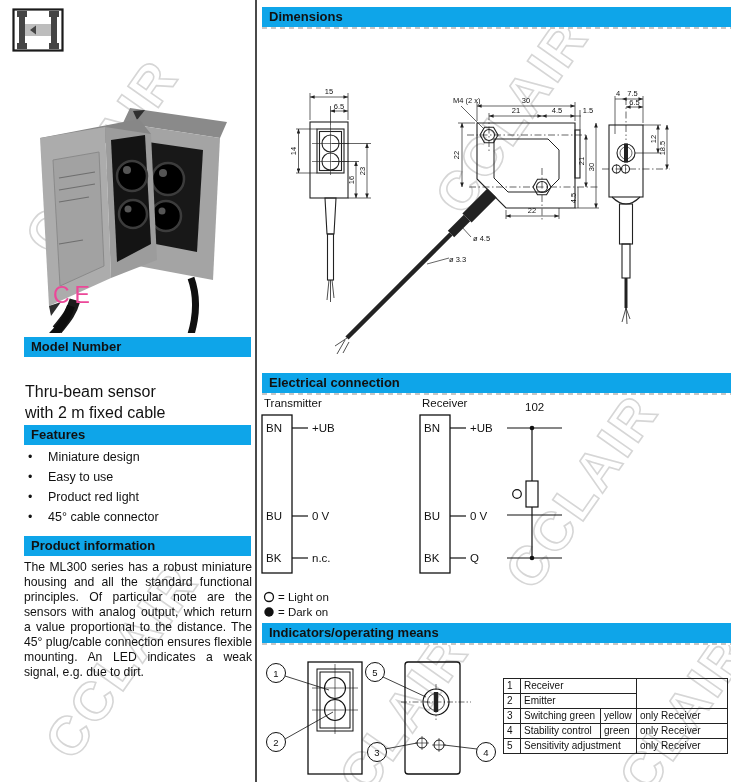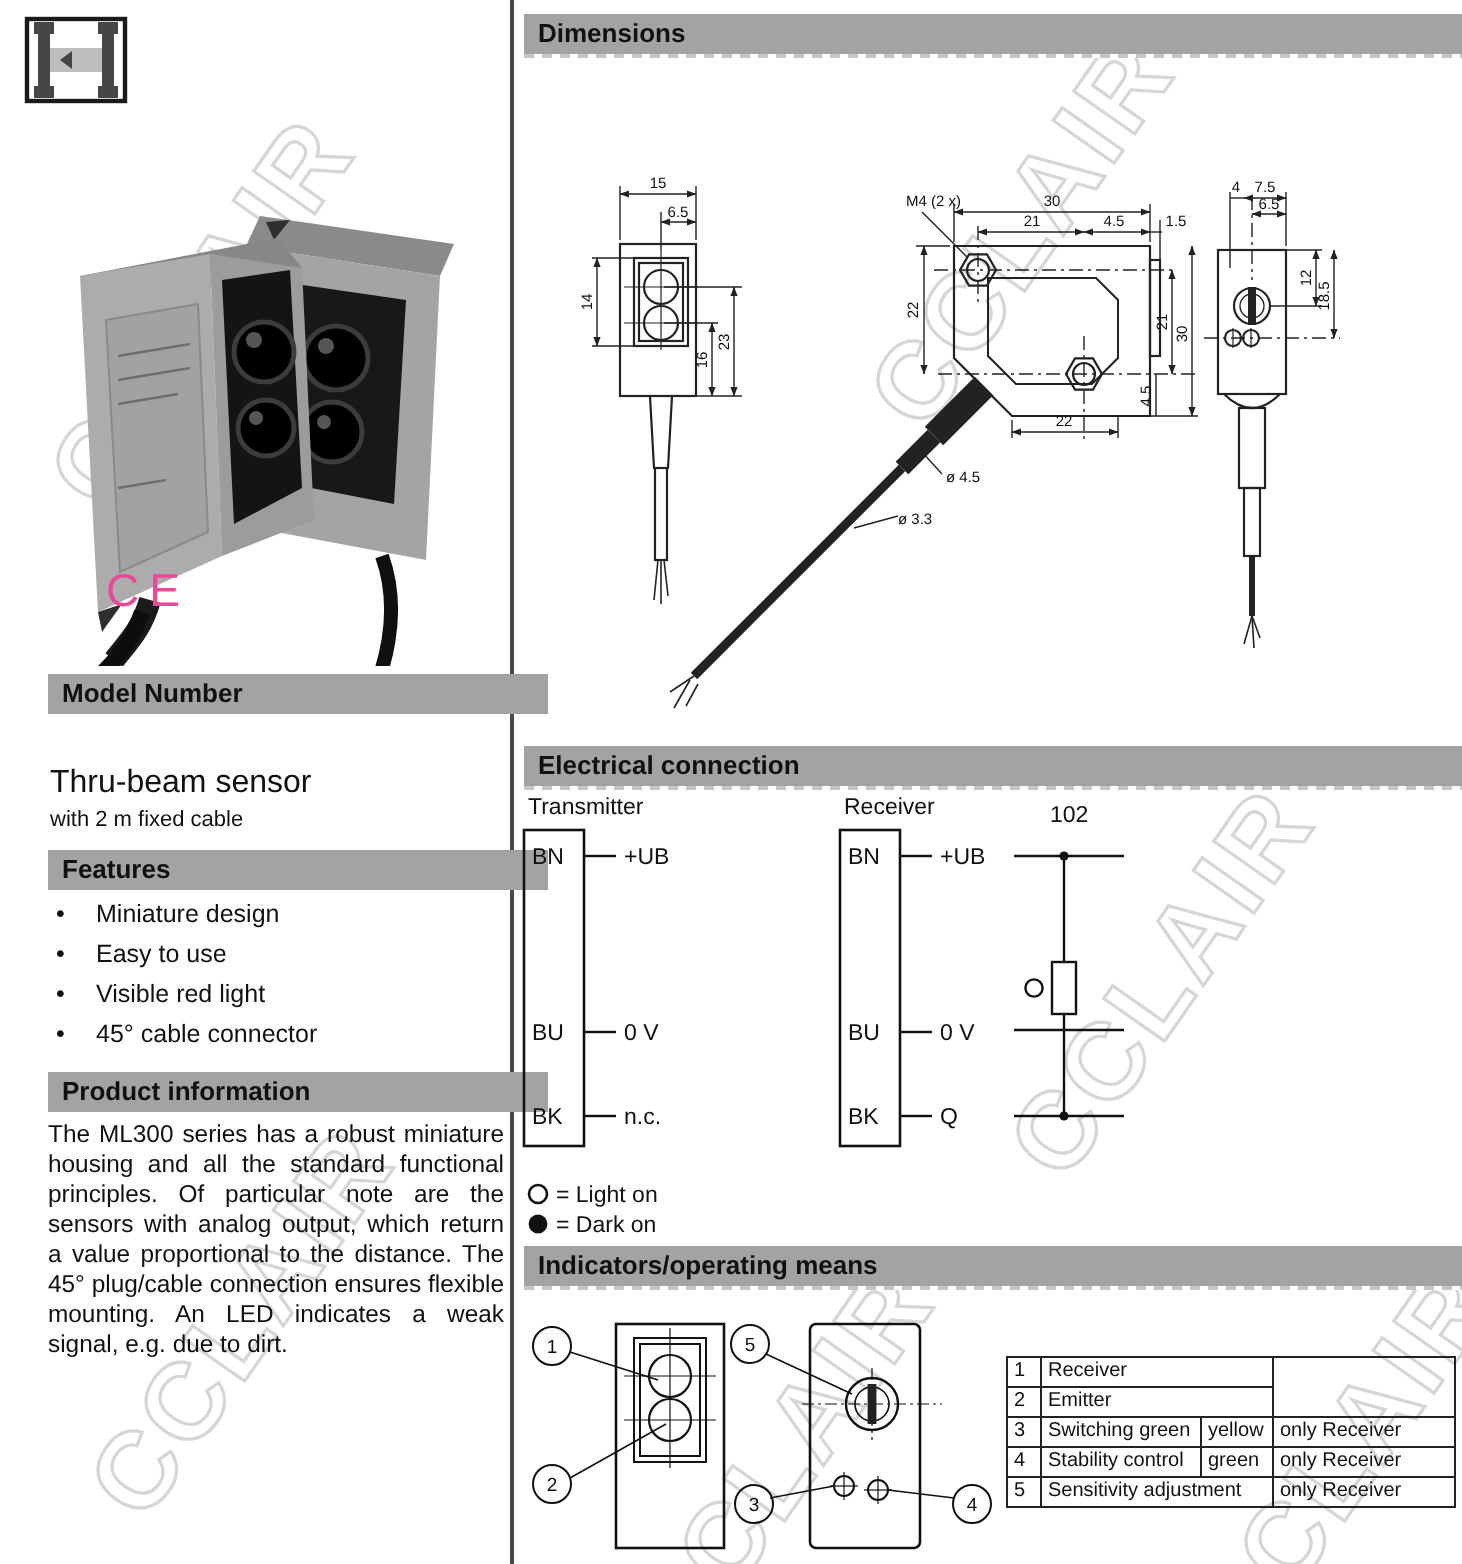--- a/index.html
+++ b/index.html
@@ -2,30 +2,30 @@
 <html><head>
 <meta charset="utf-8">
 <style>
   html,body{margin:0;padding:0;background:#fff;}
   .page{position:relative;width:731px;height:782px;background:#fff;overflow:hidden;
         font-family:"Liberation Sans","DejaVu Sans",sans-serif;color:#111;}
   .wm{position:absolute;font-size:54px;font-weight:bold;letter-spacing:3px;white-space:nowrap;
       color:rgba(255,255,255,0.05);-webkit-text-stroke:1.6px #d6d6d6;
       transform:rotate(-55deg);pointer-events:none;z-index:1;}
   .vdiv{position:absolute;left:255px;top:0;width:1.5px;height:782px;background:#4a4a4a;z-index:2;}
-  .bar{position:absolute;height:20px;background:#a3a3a3;font-weight:bold;font-size:13px;
+  .bar{position:absolute;height:20px;background:#0ea5e9;font-weight:bold;font-size:13px;
        line-height:20px;padding-left:7px;box-sizing:border-box;z-index:3;}
-  .bar-l{left:24px;width:250px;}
+  .bar-l{left:24px;width:227px;}
   .bar-r{left:262px;width:469px;}
   .dash-strip{position:absolute;left:262px;width:469px;height:2px;z-index:3;
        background:repeating-linear-gradient(90deg,#c6c6c6 0 5px,#ffffff 5px 9px);}
   .abs{position:absolute;z-index:3;}
   .model-number{left:25px;top:359px;font-weight:bold;font-size:13px;}
   .model-type{left:25px;top:383px;font-size:16px;}
-  .model-cable{left:25px;top:404px;font-size:11px;}
+  .model-cable{left:25px;top:404px;font-size:16px;}
   .features{left:25px;top:447px;width:226px;}
   .feature{font-size:12.5px;line-height:20px;display:flex;}
   .feature .bullet{width:20px;padding-left:3px;}
   .prodinfo{left:24px;top:560px;width:228px;font-size:12.2px;line-height:15px;text-align:justify;}
   .ce{left:53px;top:282px;font-size:23px;letter-spacing:5px;color:#ec4899;}
   .logo{left:12px;top:8px;}
   .photo{left:5px;top:48px;}
   .dims-svg{left:255px;top:40px;}
   .elec-svg{left:255px;top:395px;}
   .ind-svg{left:255px;top:650px;}
@@ -110,21 +110,21 @@
     <div class="feature">
         <span class="bullet">•</span>
         <span>Miniature design</span>
       </div>
     <div class="feature">
         <span class="bullet">•</span>
         <span>Easy to use</span>
       </div>
     <div class="feature">
         <span class="bullet">•</span>
-        <span>Visible red light</span>
+        <span>Product red light</span>
       </div>
     <div class="feature">
         <span class="bullet">•</span>
         <span>45° cable connector</span>
       </div>
   </div>
 
   <div class="bar bar-l" style="top:536px">Product information</div>
   <div class="abs prodinfo">The ML300 series has a robust miniature housing and all the standard functional principles. Of particular note are the sensors with analog output, which return a value proportional to the distance. The 45° plug/cable connection ensures flexible mounting. An LED indicates a weak signal, e.g. due to dirt.</div>
 

